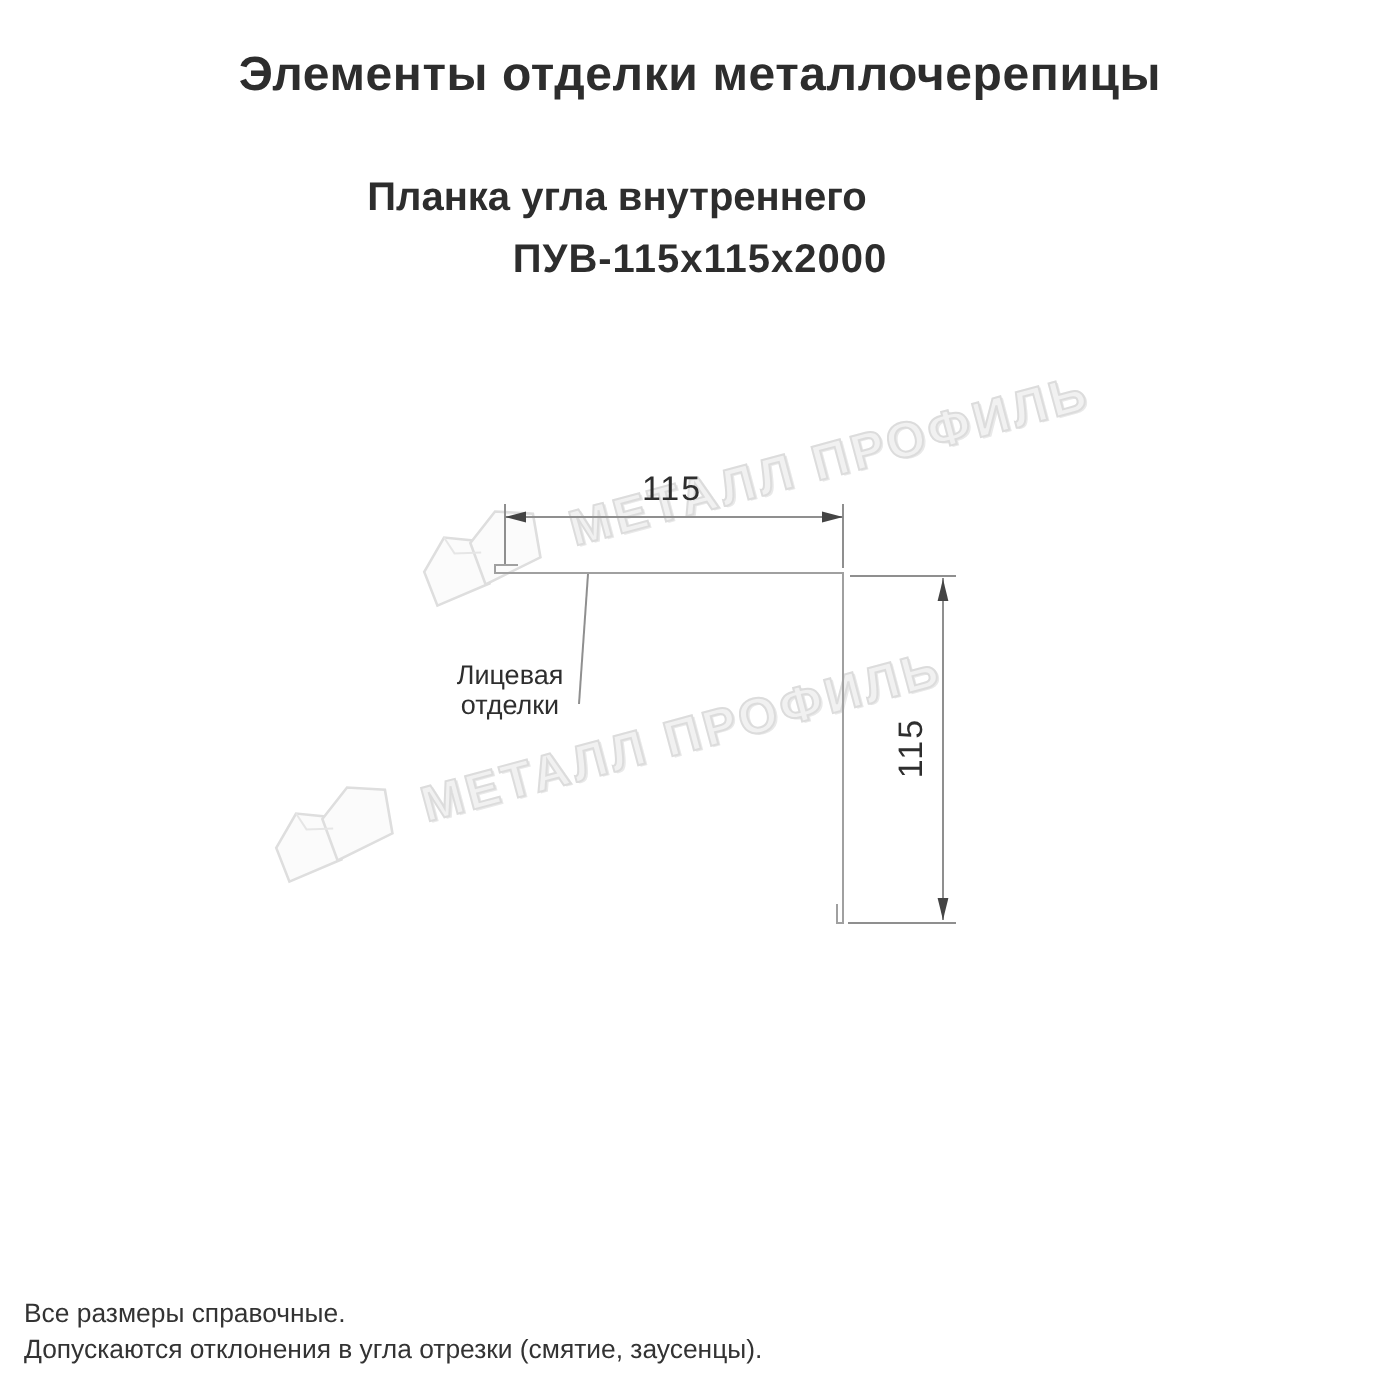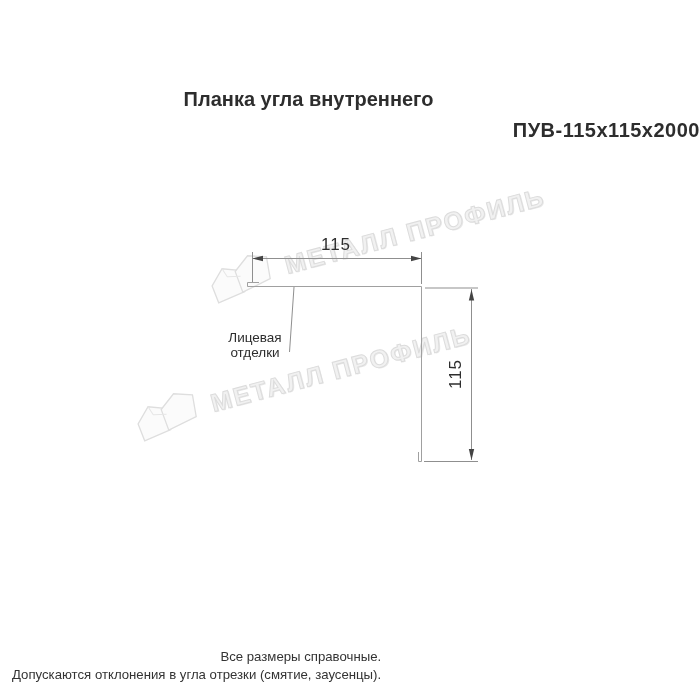--- a/index.html
+++ b/index.html
@@ -16,21 +16,21 @@
     position:absolute;left:0;top:24px;width:700px;
     text-align:center;font-size:24px;font-weight:bold;color:#2d2d2d;
     letter-spacing:0.3px;
   }
   .subtitle{
     position:absolute;left:0;top:88px;width:617px;
     text-align:center;font-size:20px;font-weight:bold;color:#2d2d2d;
   }
   .model{
     position:absolute;left:0;top:119px;width:700px;
-    text-align:right;font-size:20px;font-weight:bold;color:#2d2d2d;
+    text-align:center;font-size:20px;font-weight:bold;color:#2d2d2d;
     letter-spacing:0.5px;
   }
 
   
   .watermark{
     position:absolute;display:flex;align-items:center;gap:10px;
     transform:rotate(-15deg);transform-origin:left center;
     z-index:1;pointer-events:none;
   }
   .wm-1{left:208px;top:263px;}
@@ -56,28 +56,29 @@
     transform:translate(-50%,-50%) rotate(-90deg);
   }
   .face-label{
     position:absolute;left:220px;top:330px;width:70px;z-index:3;
     font-size:13.5px;line-height:15px;text-align:center;color:#2e2e2e;
   }
 
   
   .footer{
     position:absolute;left:12px;top:648px;z-index:3;
-    font-size:13.2px;line-height:17.5px;color:#333333;text-align:right;
+    font-size:13.2px;line-height:17.5px;color:#333333;
   }
 </style>
 </head>
 <body>
 
 <div class="page">
 
+  <div class="title">Элементы отделки металлочерепицы</div>
   <div class="subtitle">Планка угла внутреннего</div>
   <div class="model">ПУВ-115х115х2000</div>
 
   <div class="watermark wm-1">
     <svg class="wm-logo" width="70" height="46" viewBox="0 0 70 46" fill="none">
       <path d="M4,24 L18,10 L34,16 L34,38 L6,42 Z" stroke="#dedede" stroke-width="1.3" fill="#fbfbfb"></path>
       <path d="M30,16 L46,4 L64,10 L62,32 L32,38 Z" stroke="#dedede" stroke-width="1.3" fill="#fbfbfb"></path>
       <path d="M18,10 L21,19 L34,22" stroke="#e6e6e6" stroke-width="1" fill="none"></path>
     </svg>
     <span class="wm-text">МЕТАЛЛ ПРОФИЛЬ</span>

